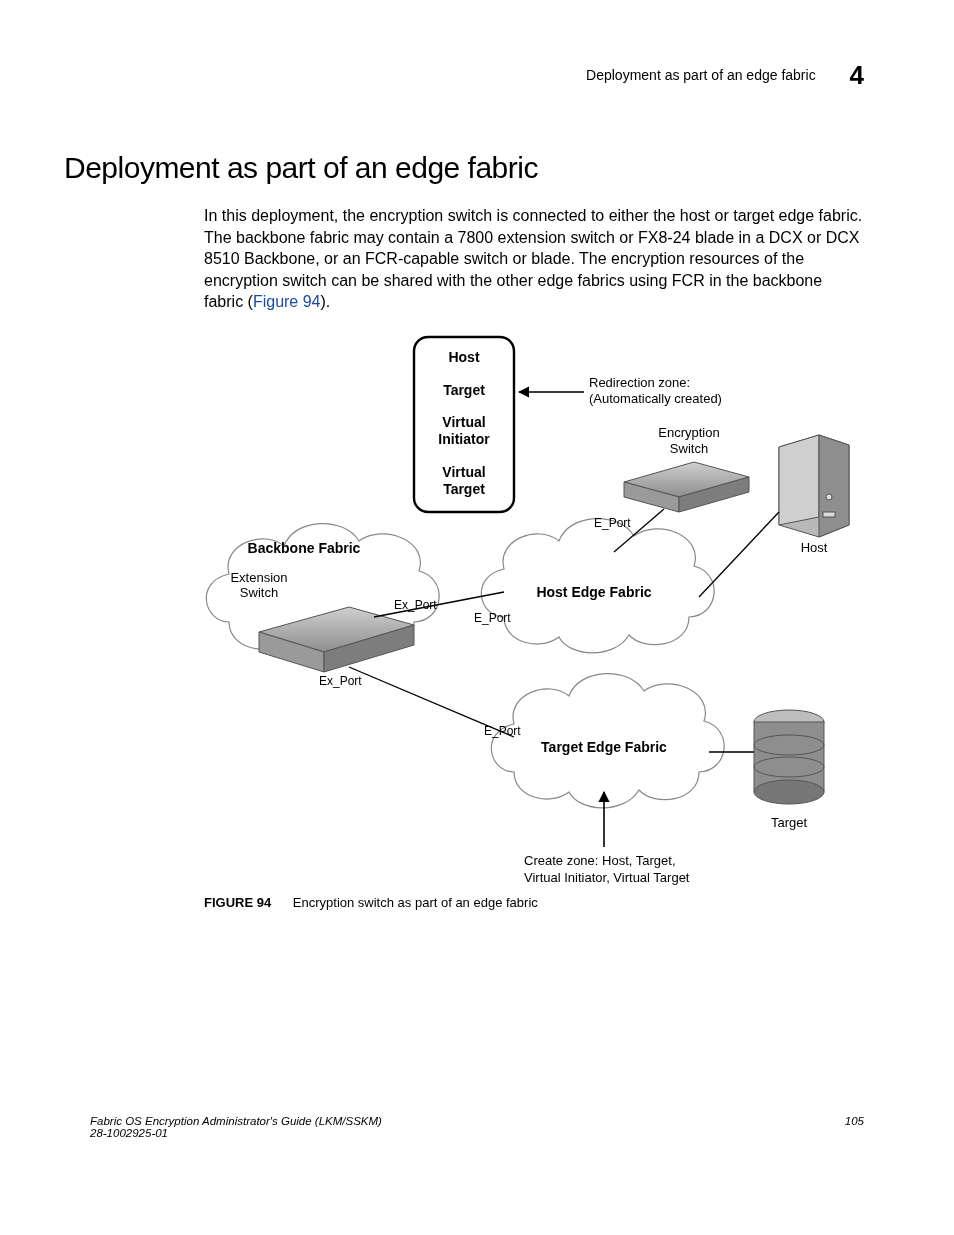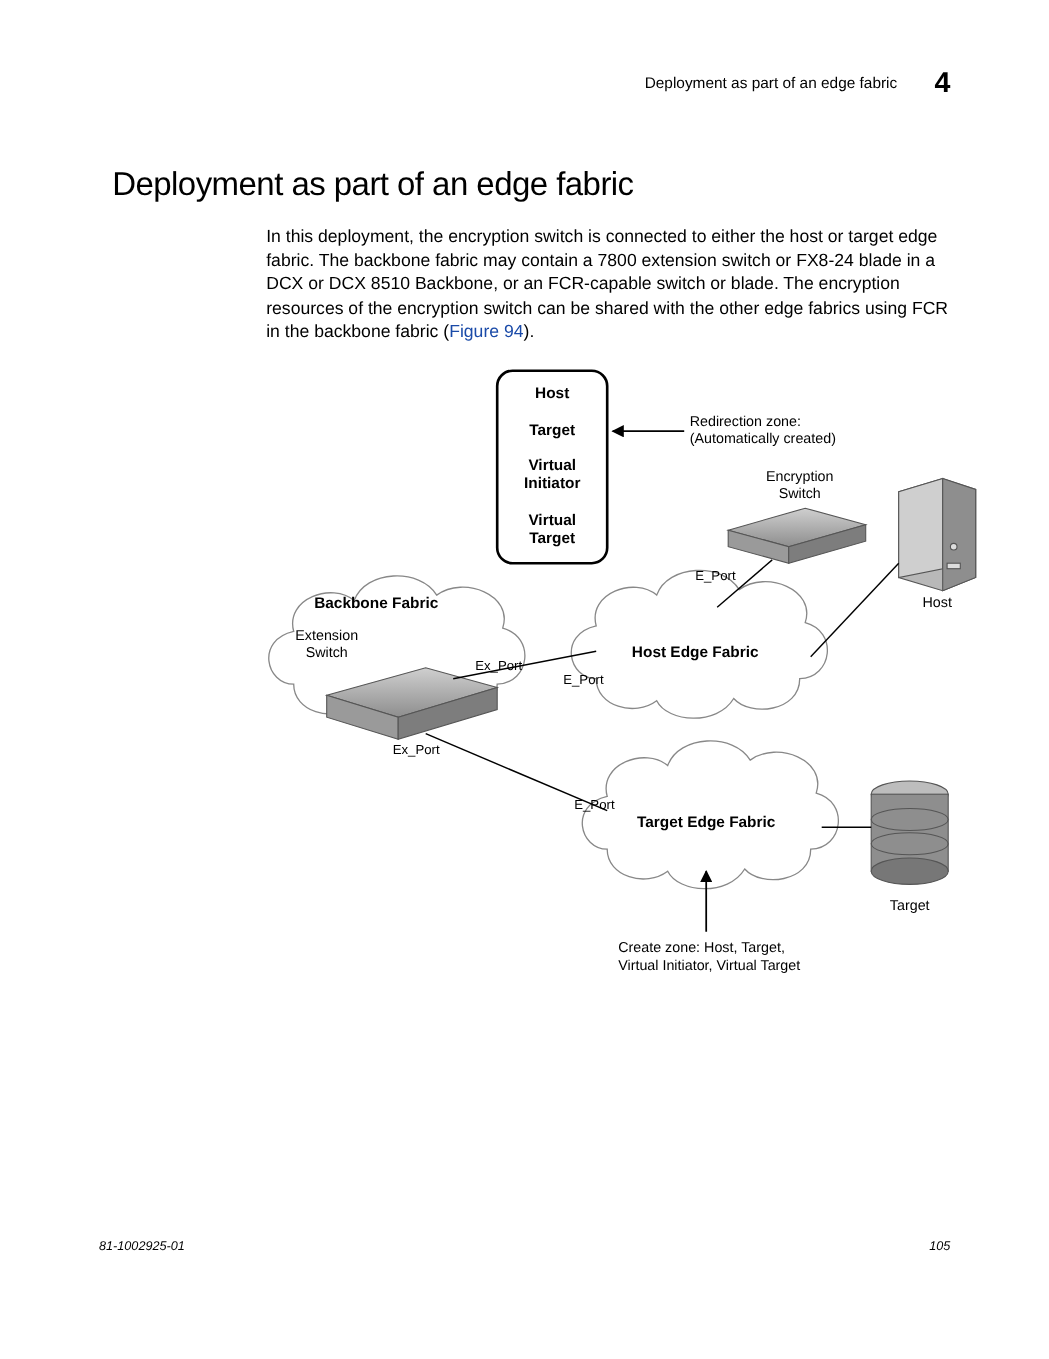--- a/index.html
+++ b/index.html
@@ -9,21 +9,21 @@
     font-family: Arial, Helvetica, sans-serif;
     color: #000;
     width: 954px;
     height: 1235px;
     position: relative;
   }
   .page {
     position: relative;
     width: 954px;
     height: 1189px;
-    padding: 60px 90px 0 102px;
+    padding: 60px 90px 0 64px;
     box-sizing: border-box;
   }
   .running-head {
     text-align: right;
     font-size: 14px;
     margin-bottom: 60px;
   }
   .running-head .chap {
     display: inline-block;
     font-size: 26px;
@@ -199,18 +199,23 @@
       <text class="lbl-small" x="280" y="408">E_Port</text>
 
       <line x1="505" y1="425" x2="550" y2="425" stroke="#000" stroke-width="1.3"></line>
 
       <line x1="400" y1="520" x2="400" y2="465" stroke="#000" stroke-width="1.6" marker-end="url(#arrow)"></line>
       <text class="lbl-plain" x="320" y="538">Create zone: Host, Target,</text>
       <text class="lbl-plain" x="320" y="555">Virtual Initiator, Virtual Target</text>
     </svg>
   </div>
 
+  <div class="fig-caption">
+    <span class="lbl">FIGURE 94</span>
+    <span>Encryption switch as part of an edge fabric</span>
+  </div>
 
   <div class="footer">
     <span class="pg">105</span>
-    <div>81-1002925-01</div>
+    <div>Fabric OS Encryption Administrator's Guide  (LKM/SSKM)</div>
+    <div>28-1002925-01</div>
   </div>
 </div>
 
 </body></html>

